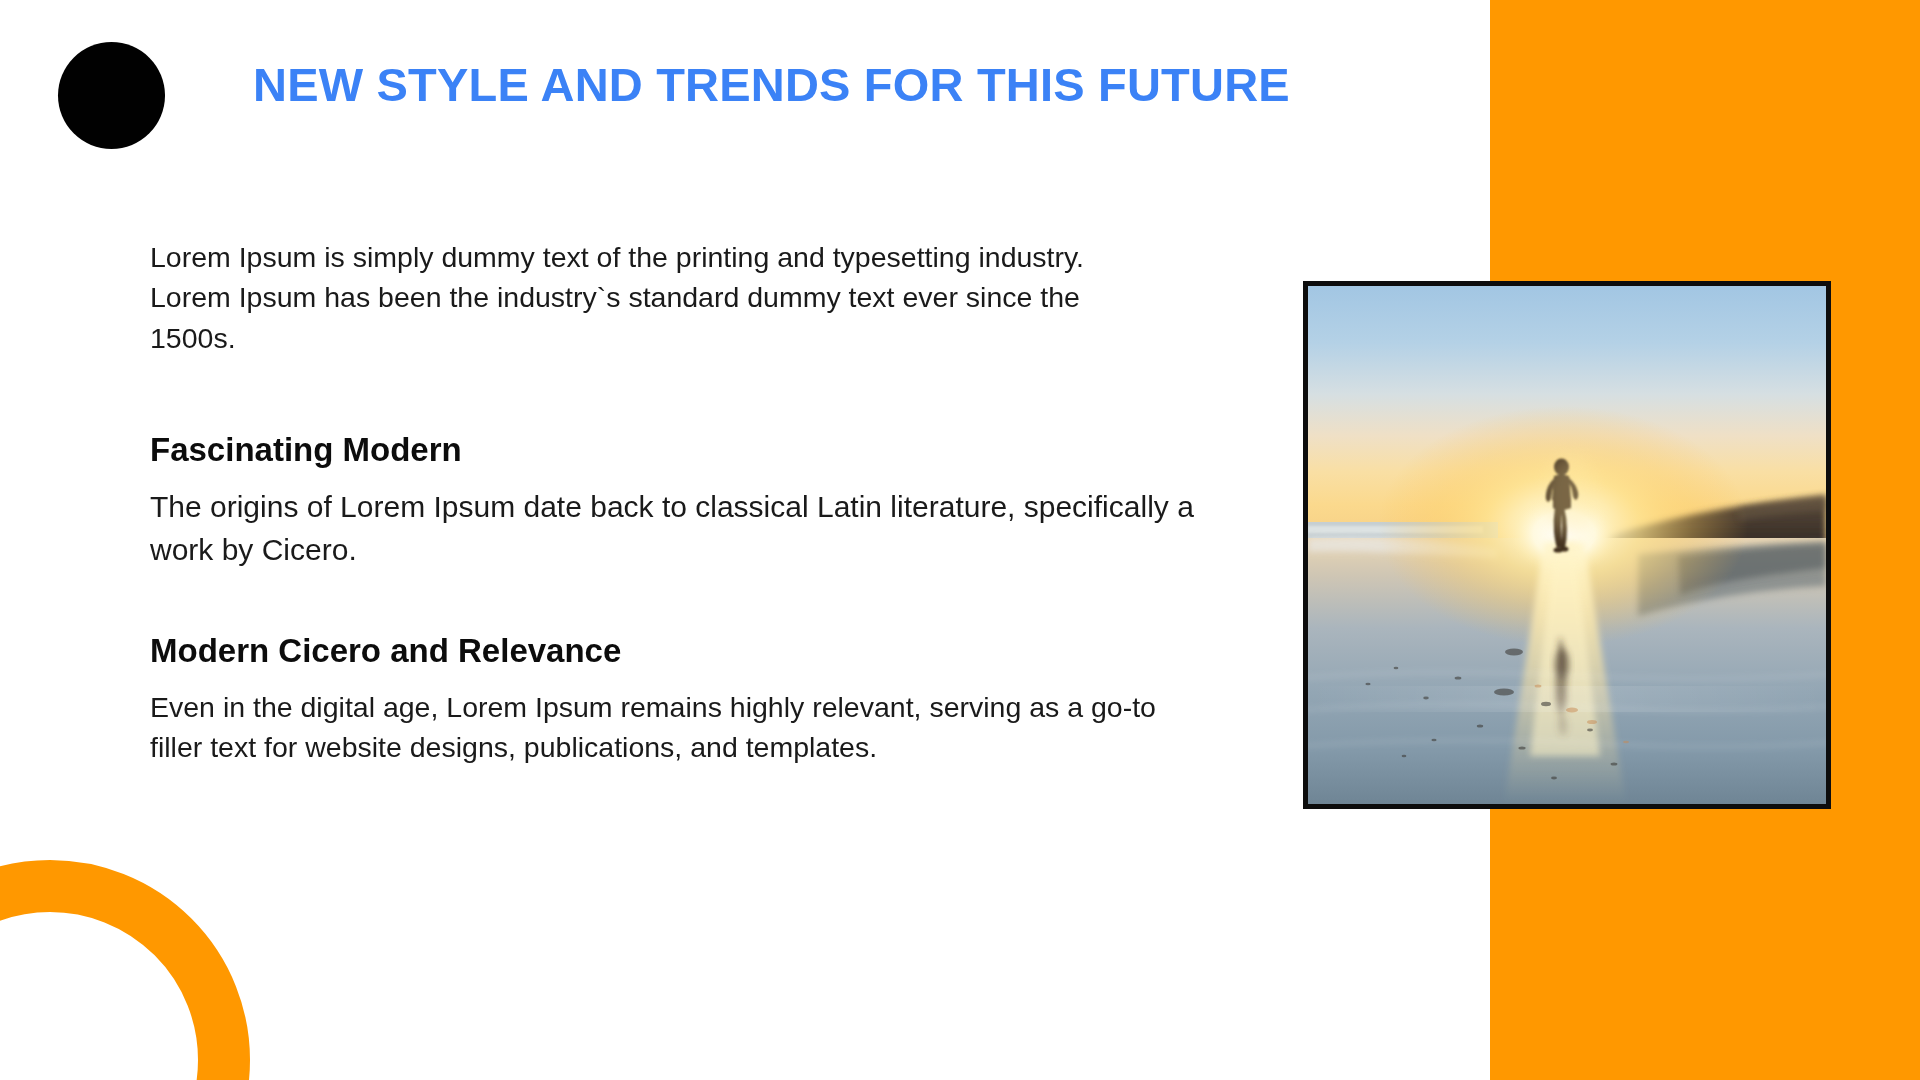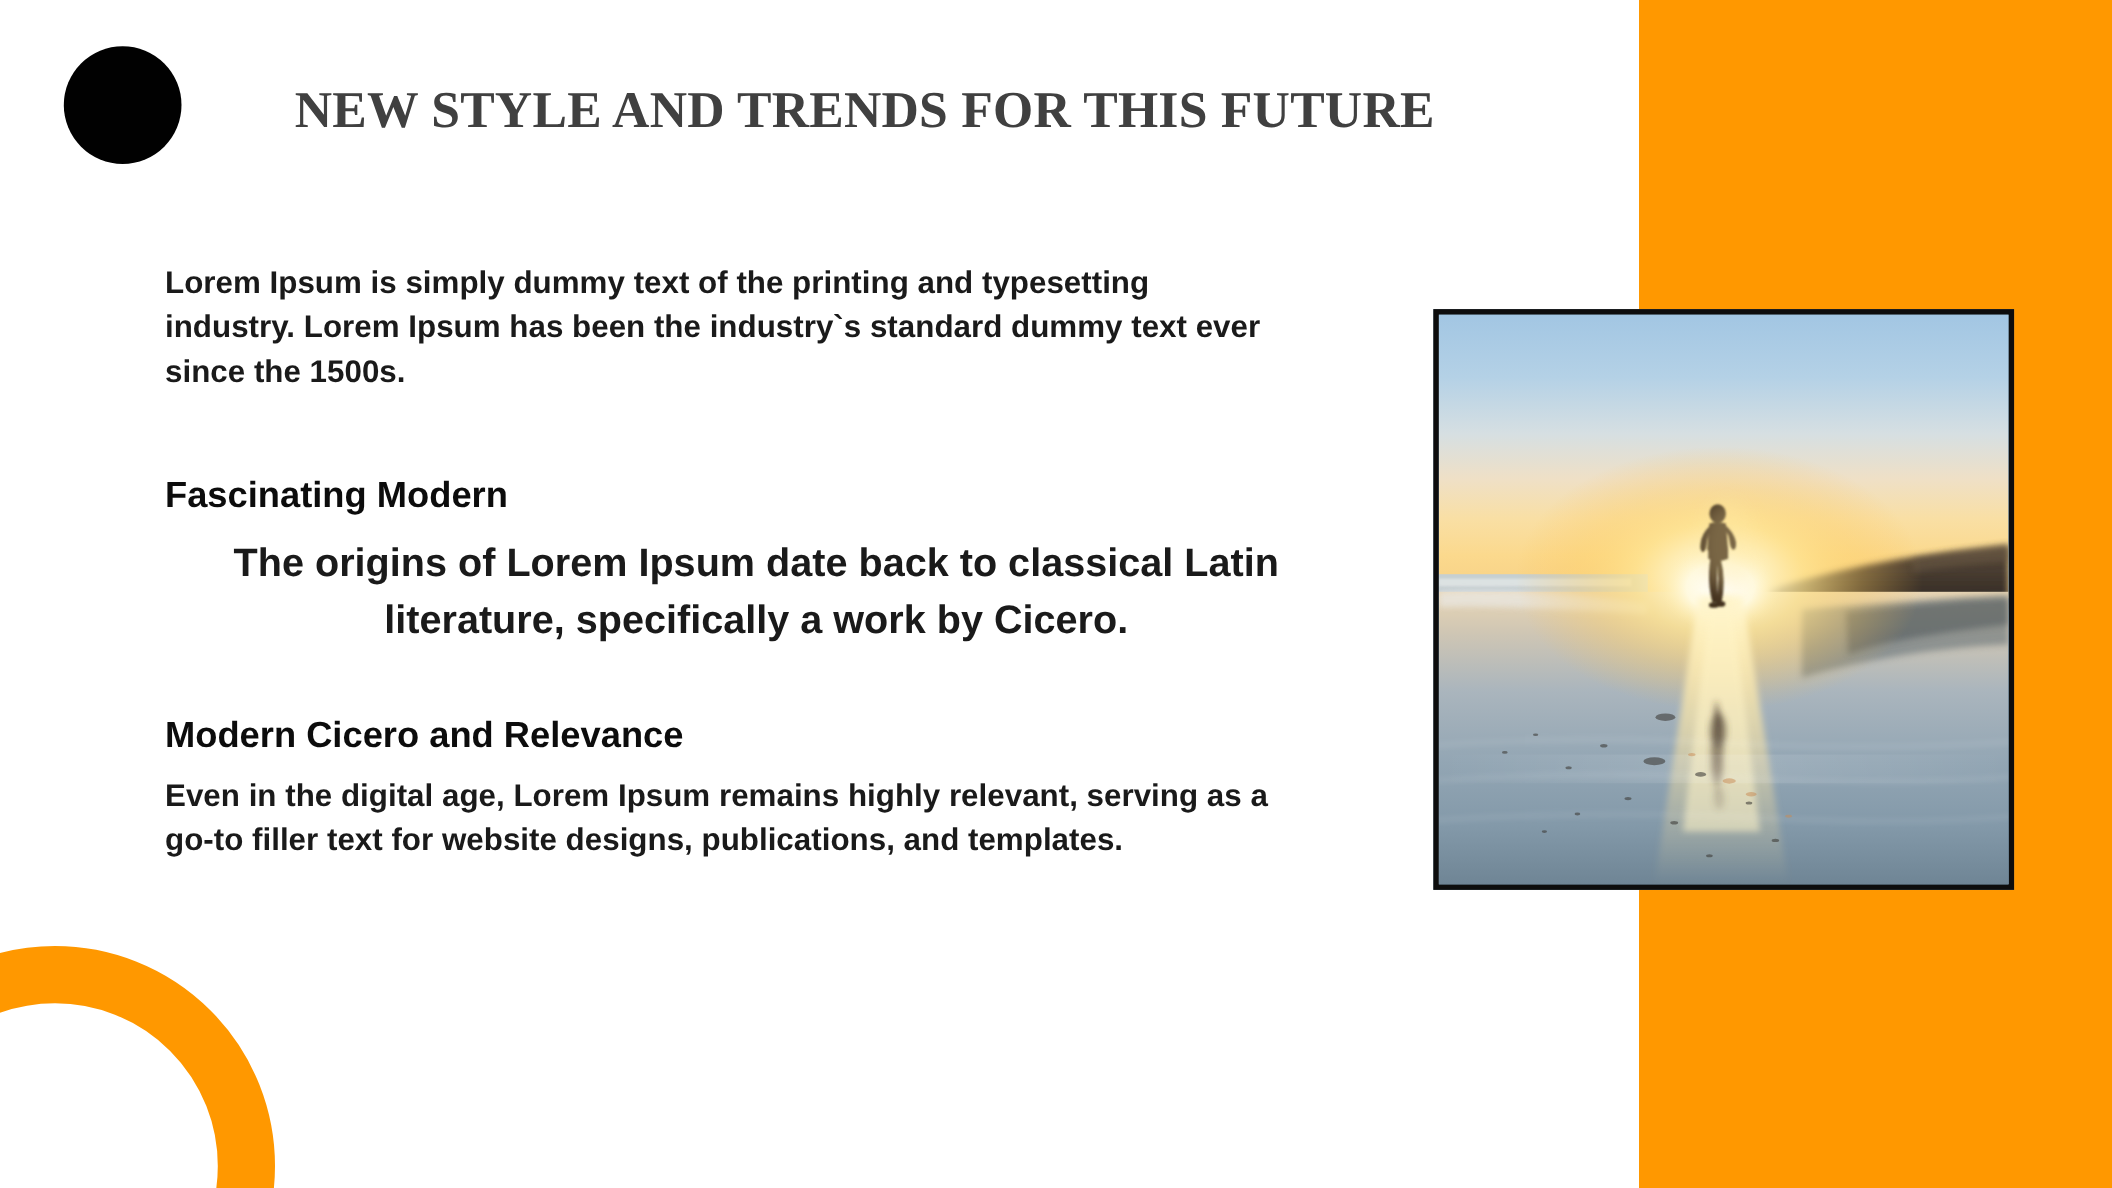--- a/index.html
+++ b/index.html
@@ -57,29 +57,29 @@
     top: 42px;
     width: 107px;
     height: 107px;
     border-radius: 50%;
     background: #010101;
   }
   .slide-title {
     position: absolute;
     left: 252px;
     top: 57px;
-    margin: 16px;
+    margin: 1px;
     font-size: 47px;
     line-height: 1.15;
     font-weight: bold;
     letter-spacing: 0.2px;
-    color: #404040;
+    color: #3b82f6;
     text-transform: uppercase;
     white-space: nowrap;
-    font-family: Liberation Serif, serif;
+    font-family: Liberation Sans, sans-serif;
   }
 
   
   .content {
     position: absolute;
     left: 150px;
     top: 237px;
     width: 1120px;
   }
 
@@ -91,33 +91,32 @@
     line-height: 1.2;
     font-weight: bold;
     color: #0c0c0c;
     font-family: "Liberation Sans", sans-serif;
   }
 
   .section-body {
     margin: 0;
     color: #1a1a1a;
     font-family: "Liberation Sans", sans-serif;
-    font-weight: bold;
+    font-weight: normal;
   }
 
   .section-body.size-small {
     font-size: 28.5px;
     line-height: 1.42;
     max-width: 1010px;
   }
   .section-body.size-large {
-    font-size: 36px;
+    font-size: 30px;
     line-height: 1.42;
     max-width: 1075px;
-    text-align: center;
   }
 
   .gap-after-1 { height: 62px; }
   .gap-after-2 { height: 50px; }
 
   
   .photo-frame {
     position: absolute;
     left: 1303px;
     top: 281px;

